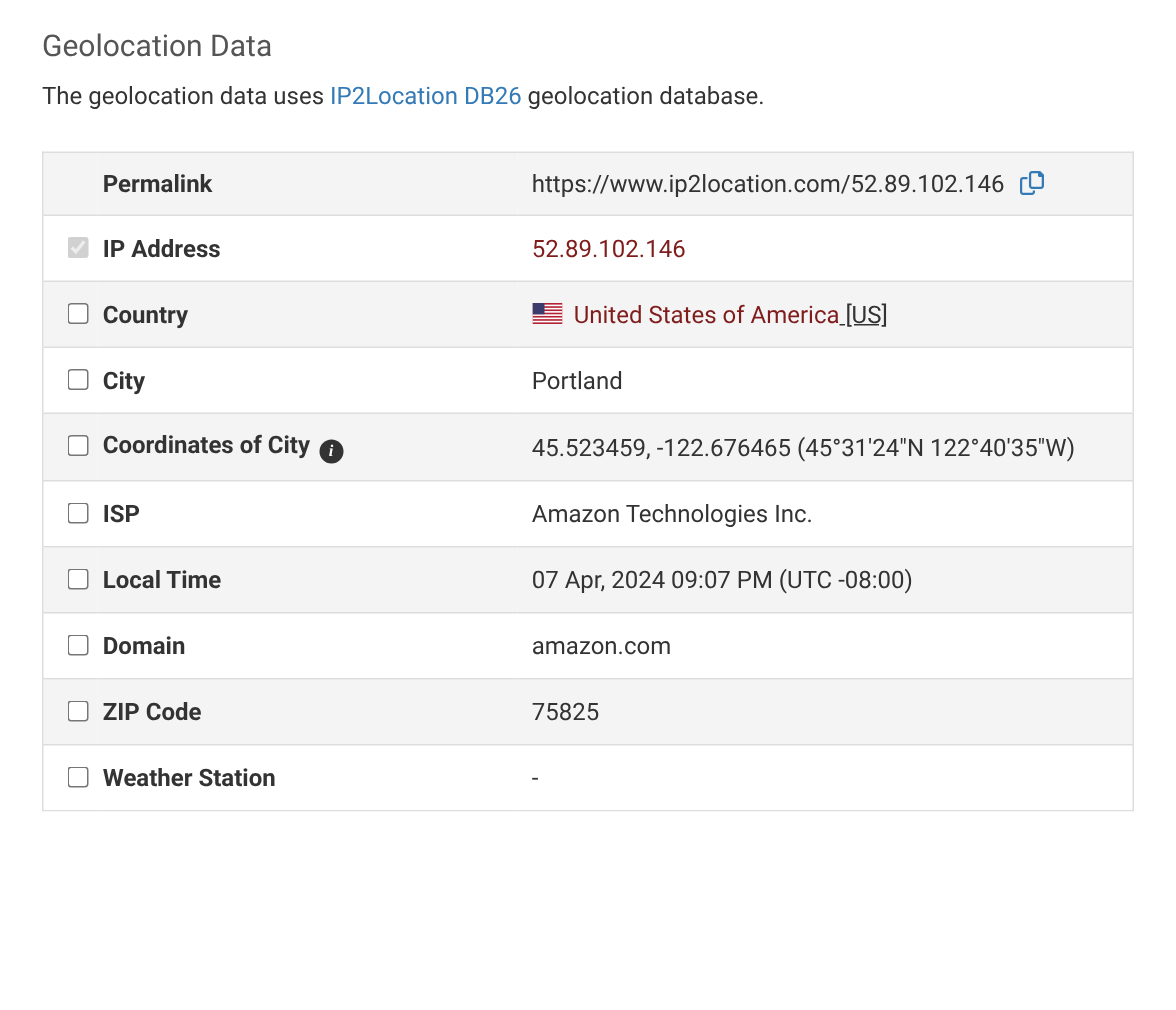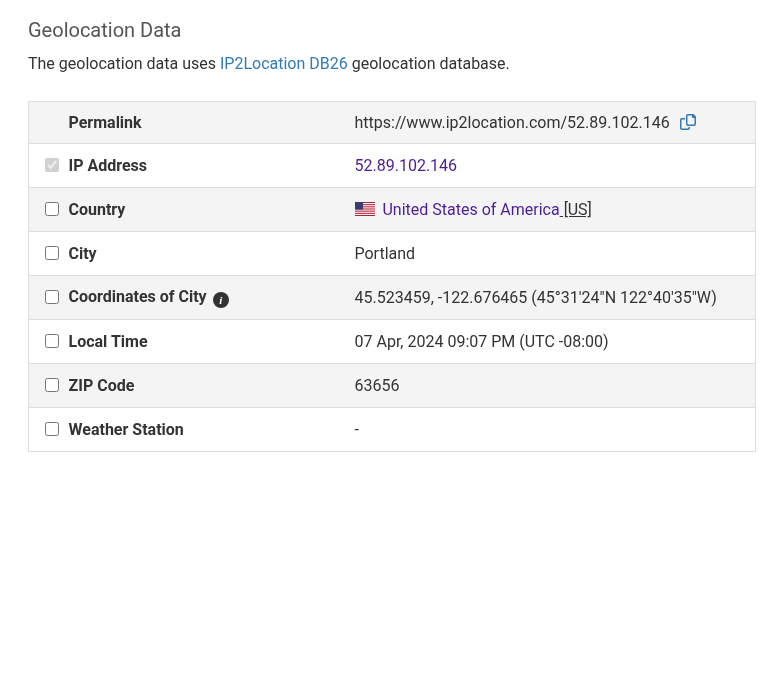--- a/index.html
+++ b/index.html
@@ -69,21 +69,21 @@
     .label-cell {
       font-weight: 700;
       color: #333;
       width: 280px;
       padding-left: 4px !important;
     }
     .value-cell {
       color: #333;
     }
     .value-cell a {
-      color: #4c1d95;
+      color: #7f1d1d;
       text-decoration: none;
     }
     .copy-icon {
       display: inline-block;
       width: 16px;
       height: 16px;
       margin-left: 6px;
       cursor: pointer;
       vertical-align: -2px;
     }
@@ -173,27 +173,37 @@
       <tr>
         <td class="checkbox-cell"><input type="checkbox" style=""></td>
         <td class="label-cell">
           <span>Coordinates of City</span>
           <span class="info-icon">i</span>
         </td>
         <td class="value-cell">45.523459, -122.676465 (45°31'24"N   122°40'35"W)</td>
       </tr>
       <tr>
         <td class="checkbox-cell"><input type="checkbox" style=""></td>
+        <td class="label-cell">ISP</td>
+        <td class="value-cell">Amazon Technologies Inc.</td>
+      </tr>
+      <tr>
+        <td class="checkbox-cell"><input type="checkbox" style=""></td>
         <td class="label-cell">Local Time</td>
         <td class="value-cell">07 Apr, 2024 09:07 PM (UTC -08:00)</td>
       </tr>
       <tr>
         <td class="checkbox-cell"><input type="checkbox" style=""></td>
+        <td class="label-cell">Domain</td>
+        <td class="value-cell">amazon.com</td>
+      </tr>
+      <tr>
+        <td class="checkbox-cell"><input type="checkbox" style=""></td>
         <td class="label-cell">ZIP Code</td>
-        <td class="value-cell">63656</td>
+        <td class="value-cell">75825</td>
       </tr>
       <tr>
         <td class="checkbox-cell"><input type="checkbox" style=""></td>
         <td class="label-cell">Weather Station</td>
         <td class="value-cell">-</td>
       </tr>
     </tbody>
   </table>
 </div>
 

